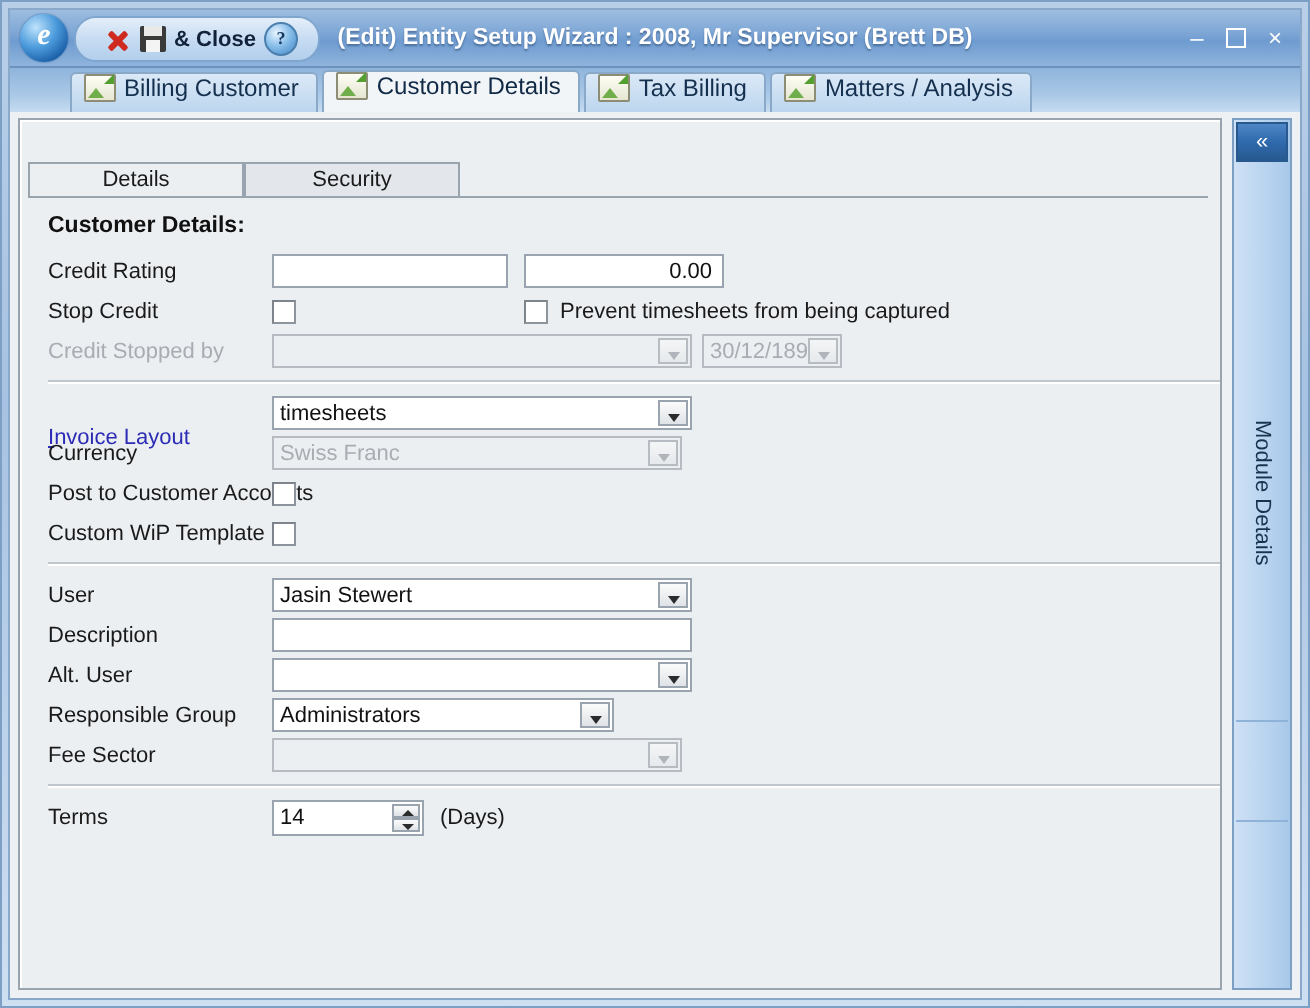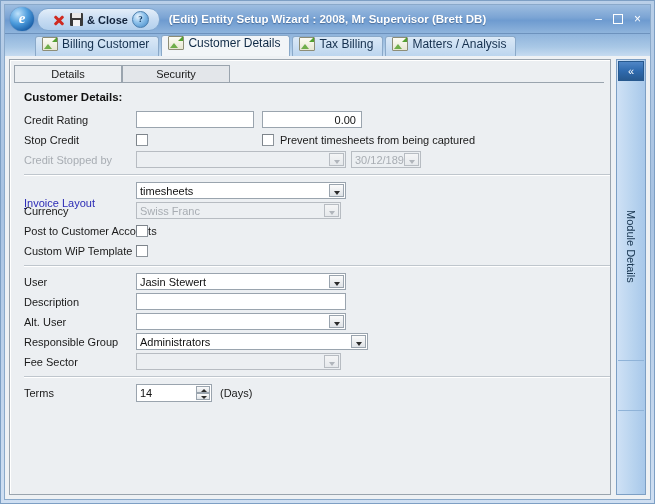--- a/index.html
+++ b/index.html
@@ -132,21 +132,21 @@
   #page{
     position:absolute;left:4px;top:3px;right:39px;bottom:4px;
     background:#eceff2;
     border:1px solid #9aa4ae;
     box-shadow:inset 1px 1px 0 #ffffff;
     overflow:hidden;
   }
 
   
   #subtabs{
-    position:relative;height:19px;margin:4px 0 0 4px;
+    position:relative;height:19px;margin:20px 0 0 4px;
     display:flex;align-items:flex-end;
   }
   .stab{
     height:18px;line-height:17px;box-sizing:border-box;
     min-width:108px;text-align:center;
     border-left:1px solid #9aa4ae;border-right:1px solid #9aa4ae;
     border-top:1px solid #9aa4ae;
     background:#e3e6ea;color:#1a1a1a;font-size:11px;
     cursor:default;
   }
@@ -402,21 +402,21 @@
         <div class="row">
           <div class="lbl">Alt. User</div>
           <div class="combo" style="width:210px">
             <span></span>
             <span class="arrow"></span>
           </div>
         </div>
 
         <div class="row">
           <div class="lbl">Responsible Group</div>
-          <div class="combo" style="width:232px">
+          <div class="combo" style="width:171px">
             <span>Administrators</span>
             <span class="arrow"></span>
           </div>
         </div>
 
         <div class="row">
           <div class="lbl">Fee Sector</div>
           <div class="combo dim" style="width:205px">
             <span></span>
             <span class="arrow dim"></span>

